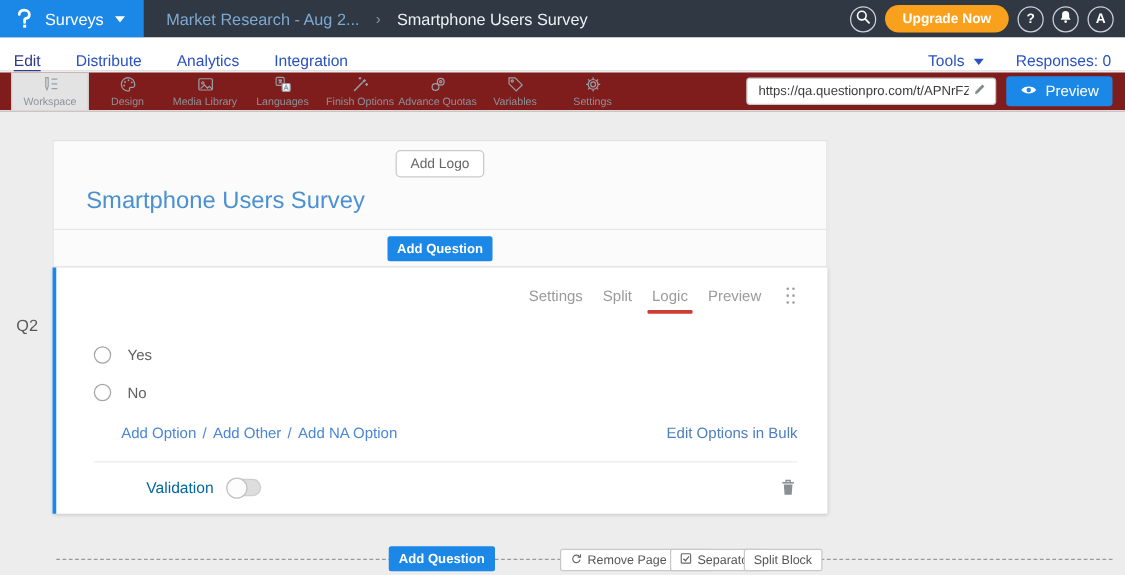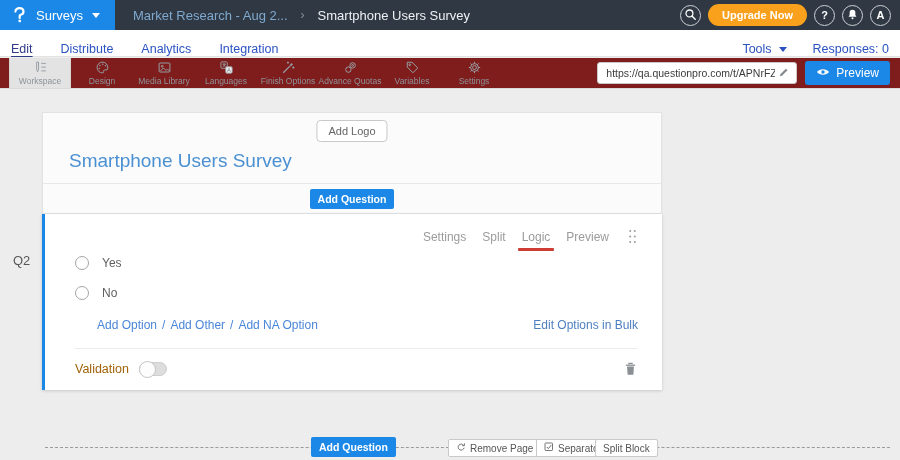--- a/index.html
+++ b/index.html
@@ -52,31 +52,31 @@
   .add-q-strip { height:30px; border-top:1px solid #e7e7e7; display:flex; align-items:center; justify-content:center; }
   .btn-primary { background:#1b87e6; color:#fff; font-size:10.5px; font-weight:bold; border:none; border-radius:2px; padding:4px 8px; cursor:pointer; font-family:inherit; }
   .question-block { background:#fff; border-left:3px solid #1b87e6; box-shadow:0 1px 3px rgba(0,0,0,.16); padding:14px 24px 0 30px; }
   .actions-row { display:flex; justify-content:flex-end; align-items:center; gap:16px; color:#9b9b9b; font-size:12px; }
   .action { cursor:pointer; }
   .action.logic-active { position:relative; }
   .action.logic-active::after { content:""; position:absolute; left:-4px; right:-4px; bottom:-7px; height:3px; background:#ce3d34; border-radius:1px; }
   .kebab { margin-left:2px; cursor:pointer; display:flex; }
   .q-text { font-size:15px; color:#4a4a4a; margin-top:11px; padding-bottom:13px; border-bottom:1px solid #d8d8d8; cursor:text; }
   .option { display:flex; align-items:center; gap:13px; margin-top:16px; }
-  .option.first { margin-top:11px; }
+  .option.first { margin-top:32px; }
   .radio { width:14px; height:14px; border:1px solid #a5a5a5; border-radius:50%; background:#fff; cursor:pointer; flex:none; }
   .option-label { font-size:12px; color:#5f5f5f; }
   .links-row { display:flex; justify-content:space-between; align-items:center; margin-top:18px; font-size:12px; padding-left:22px; }
   .add-links { display:flex; gap:5px; }
   .add-link { color:#4a86d8; cursor:pointer; }
   .link-sep { color:#4a86d8; }
   .bulk-link { color:#4d7fbf; cursor:pointer; }
   .q-divider { border:none; border-top:1px solid #ececec; margin-top:16px; }
   .validation-row { display:flex; align-items:center; gap:10px; padding:12px 0 13px; }
-  .validation-label { font-size:12.5px; color:#a16207; }
+  .validation-label { font-size:12.5px; color:#0369a1;margin-left:42px; }
   .toggle { width:28px; height:14px; background:#dddddd; border:1px solid #cfcfcf; border-radius:8px; position:relative; cursor:pointer; }
   .toggle-knob { position:absolute; left:-1px; top:-2px; width:17px; height:17px; background:#fdfdfd; border:1px solid #c2c2c2; border-radius:50%; }
   .trash { margin-left:auto; cursor:pointer; display:flex; }
   
   .pagebreak { position:absolute; left:45px; right:10px; top:347px; height:22px; }
   .pb-line { position:absolute; top:10px; left:0; right:0; border-top:1px dashed #9a9a9a; }
   .pb-addq { position:absolute; left:266px; top:0; }
   .pb-btn { position:absolute; top:2px; height:18px; background:#fff; border:1px solid #c9c9c9; border-radius:2px; font-size:10px; color:#555; display:flex; align-items:center; gap:4px; padding:0 7px; cursor:pointer; font-family:inherit; }
   .pb-remove { left:403px; }
   .pb-separator { left:491px; }

